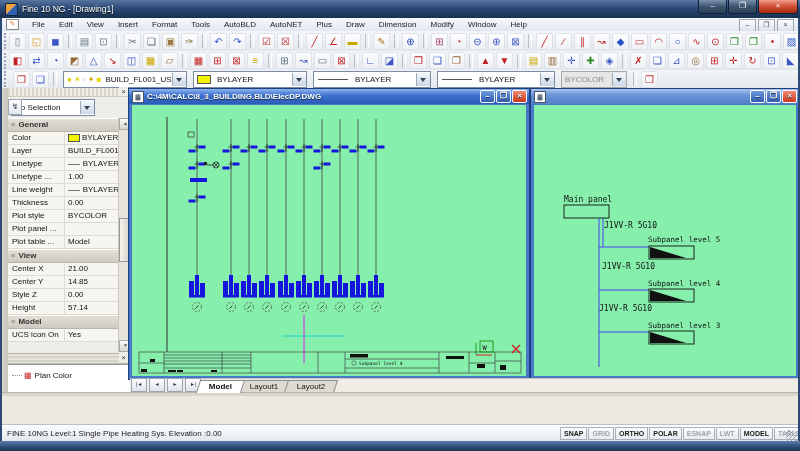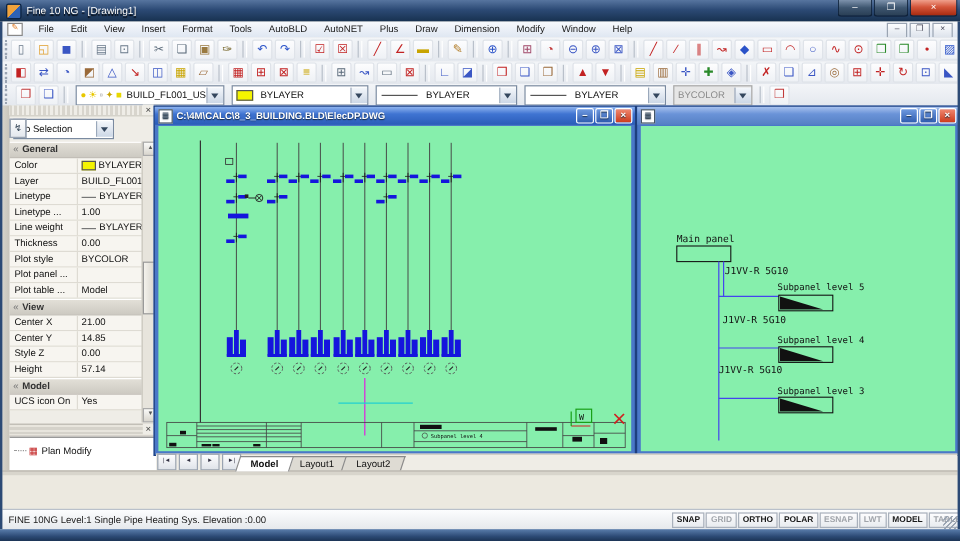--- a/index.html
+++ b/index.html
@@ -344,21 +344,21 @@
       <span class="sarr" style="bottom:0;">▼</span>
       <span class="sthumb"></span>
     </div>
     <div class="planstrip">
       <span class="palclose">×</span>
     </div>
     <div class="plantree">
       <div class="titem">
         <span class="tline"></span>
         <span class="ticon">▦</span>
-        <span>Plan Modify</span>
+        <span>Plan Color</span>
       </div>
     </div>
   </div>
 
   <div class="abs cadwin" style="left:128px;top:88px;width:400px;height:290px;">
     <div class="cwtitle">
       <span class="cwico">≣</span>
       <span>C:\4M\CALC\8_3_BUILDING.BLD\ElecDP.DWG</span>
       <span class="cwbtns">
         <span class="cwb">–</span>

